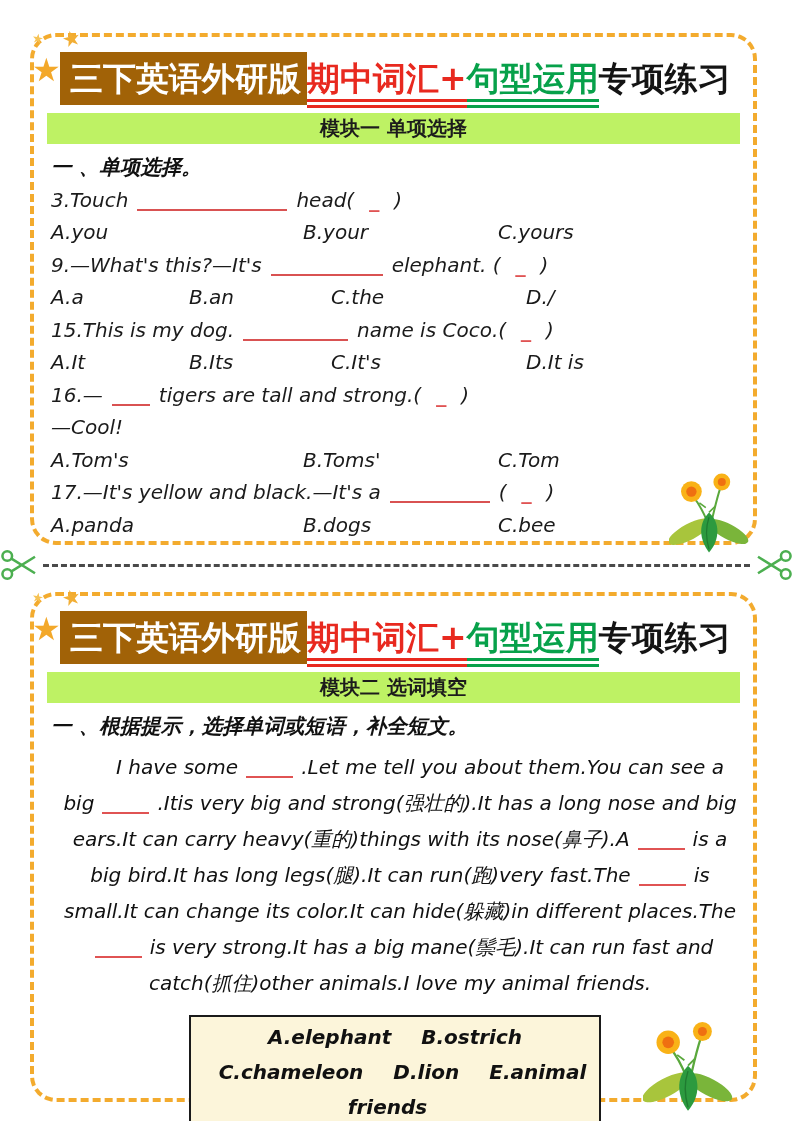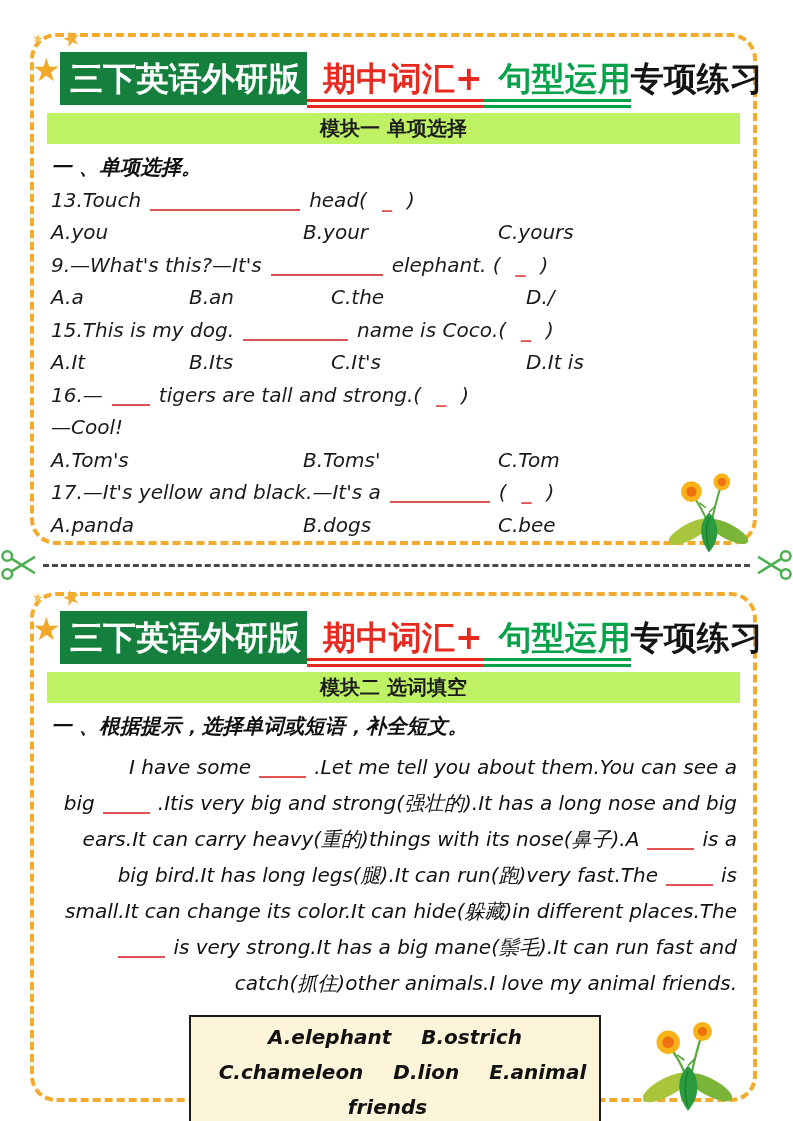--- a/index.html
+++ b/index.html
@@ -15,31 +15,30 @@
   #panel2 { top:592px; height:510px; }
 
   
   .stars { position:absolute; top:-14px; left:-12px; width:100px; height:80px; pointer-events:none; }
   .star-top { position:absolute; left:40px; top:4px; font-size:21px; color:#f2ae34; transform:rotate(-14deg); }
   .star-big { position:absolute; left:10px; top:28px; font-size:32px; color:#f3a82a; }
   .star-tiny { position:absolute; left:10px; top:8px; font-size:13px; color:#f6c355; transform:rotate(10deg); }
 
   
   .title { margin:16px 0 0 26px; font-size:33px; font-weight:bold; white-space:nowrap; line-height:1.6; }
-  .t-orange { background:#15803d; color:#ffffff; padding:7px 6px 7px 10px; }
+  .t-orange { background:#a16207; color:#ffffff; padding:7px 6px 7px 10px; }
   .t-red { color:#e8291f; }
   .t-green { color:#07a14a; }
   .t-black { color:#141414; }
   .ul2 {
     padding-bottom:10px;
     background-image:linear-gradient(currentColor,currentColor),linear-gradient(currentColor,currentColor);
     background-size:100% 3px,100% 3px;
     background-position:0 100%,0 calc(100% - 6px);
     background-repeat:no-repeat;
-    padding-left:16px;
   }
 
   .module-bar {
     margin:7px 13px 0 13px; background:#bef264; text-align:center;
     font-weight:bold; font-size:20px; line-height:31px; color:#1c1c1c;
   }
 
   .content { margin:0 14px 0 17px;font-style:italic; }
   .instr { font-weight:bold; font-size:20.5px; line-height:30px; margin:8px 0 2px 0; color:#111; }
 
@@ -57,21 +56,21 @@
   
   .cutline { position:absolute; left:0; top:545px; width:793px; height:40px; display:flex; align-items:center; }
   .dashline { flex:1; border-top:3px dashed #4a4a4a; margin:0 3px; }
   .scissors { flex:0 0 auto; display:block; }
   .scissors.flip { transform:scaleX(-1); }
   .scissors path, .scissors circle { stroke:#4caf50; stroke-width:1.7; fill:none; }
 
   
   .passage {
     margin:8px 2px 0 12px; font-size:20px; line-height:36px; color:#111;
-    text-indent:40px; text-align:right;
+    text-indent:40px; text-align:center;
   }
   .pblank {
     display:inline-block; width:47px; height:13px; vertical-align:-4px;
     border-bottom:2px solid #e05353; margin:0 8px; text-indent:0;
   }
 
   
   .wordbox {
     width:412px; margin:14px auto 0 auto; box-sizing:border-box;
     background:#fcf5da; border:2.5px solid #1a1a1a;
@@ -98,21 +97,21 @@
   <h1 class="title">
     <span class="t-orange">三下英语外研版</span><span class="t-red ul2">期中词汇+</span><span class="t-green ul2">句型运用</span><span class="t-black">专项练习</span>
   </h1>
 
   <div class="module-bar">模块一 单项选择</div>
 
   <div class="content">
     <p class="instr">一 、单项选择。</p>
 
     <div class="qline">
-      <span>13.Touch</span><span class="blank" style="width:150px"></span><span>head(</span><span class="mk">_</span><span>)</span>
+      <span>3.Touch</span><span class="blank" style="width:150px"></span><span>head(</span><span class="mk">_</span><span>)</span>
     </div>
     <div class="opts">
       <span class="ow-a">A.you</span><span class="ow-b">B.your</span><span>C.yours</span>
     </div>
 
     <div class="qline">
       <span>9.—What's this?—It's</span><span class="blank" style="width:112px"></span><span>elephant. (</span><span class="mk">_</span><span>)</span>
     </div>
     <div class="opts">
       <span class="fw-a">A.a</span><span class="fw-b">B.an</span><span class="fw-c">C.the</span><span>D./</span>

